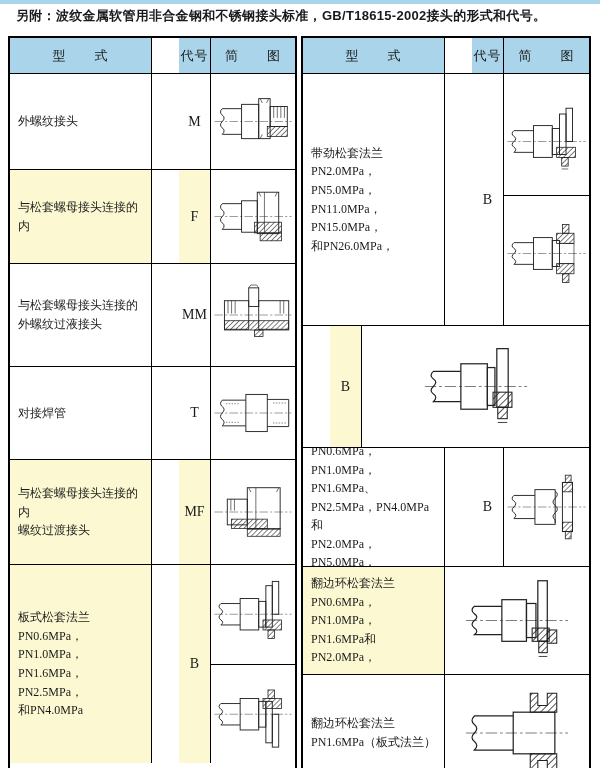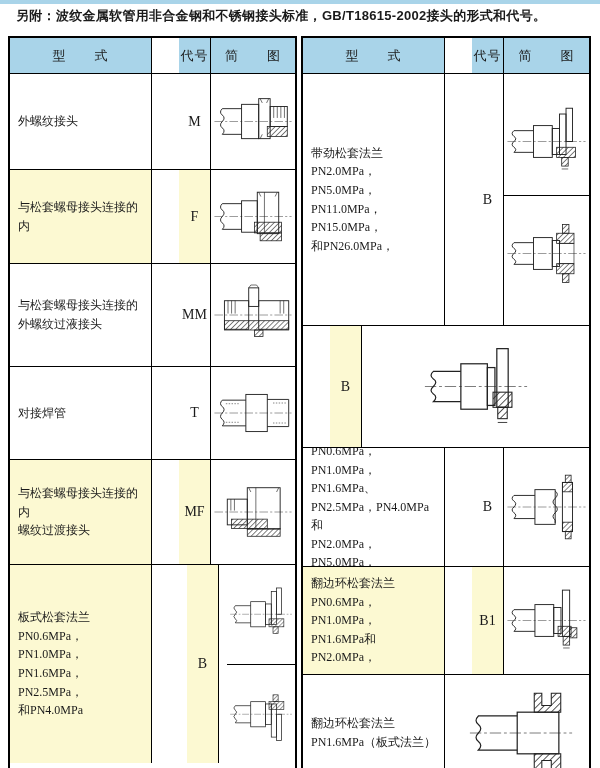--- a/index.html
+++ b/index.html
@@ -12,21 +12,21 @@
   .title{
     position:absolute;top:7px;left:16px;width:586px;
     font-size:13px;font-weight:bold;letter-spacing:0.3px;
     font-family:"Liberation Sans", sans-serif;
   }
   .tables{position:absolute;top:36px;left:8px;display:flex;gap:4px;}
   .tbl{border:2px solid #000;background:#fff;box-sizing:border-box;}
   .tbl.left{width:289px;}
   .tbl.right{width:290px;}
   .tr{display:flex;border-bottom:1px solid #000;box-sizing:border-box;}
-  .tr:last-child{border-bottom:none;gap:8px;}
+  .tr:last-child{border-bottom:none;}
   .td{box-sizing:border-box;border-right:1px solid #000;overflow:hidden;display:flex;align-items:center;}
   .td:last-child{border-right:none;text-align:center;}
   .c1{width:142px;padding:4px 4px 4px 8px;}
   .c2{width:32px;justify-content:center;margin-left:27px;}
   .c3{flex:1;justify-content:center;padding:2px;}
   .hdr .td{background:var(--blue,#a9d4e9);justify-content:center;padding:0;
     font-size:13px;letter-spacing:1px;}
   .hdr{height:36px;}
   .hl{background:var(--yellow,#fcf9d2);}
   .type{
@@ -315,23 +315,20 @@
         </svg>
       </div>
     </div>
 
     <div class="tr r4">
       <div class="td c1 hl">
           <span class="type">翻边环松套法兰
 PN0.6MPa，PN1.0MPa，
 PN1.6MPa和PN2.0MPa，</span>
         </div>
-      <div class="td c2 hl">
-          <span class="code">B1</span>
-        </div>
       <div class="td c3">
         <svg class="diag" viewBox="0 0 112 96">
           <line class="cl" x1="2" y1="48" x2="110" y2="48"></line>
           <path class="ln" d="M40 33 H11 q-5 4 0 8 q5 3 0 7 q-5 4 0 8 q5 3 0 7 H40"></path>
           <rect class="ln" x="40" y="26" width="26" height="44"></rect>
           <rect class="ln" x="66" y="30" width="10" height="36"></rect>
           <rect class="ln" x="78" y="6" width="10" height="64"></rect>
           <rect class="ht" x="72" y="56" width="18" height="14"></rect>
           <rect class="ht" x="88" y="58" width="10" height="14"></rect>
           <rect class="ht" x="79" y="70" width="9" height="12"></rect>

